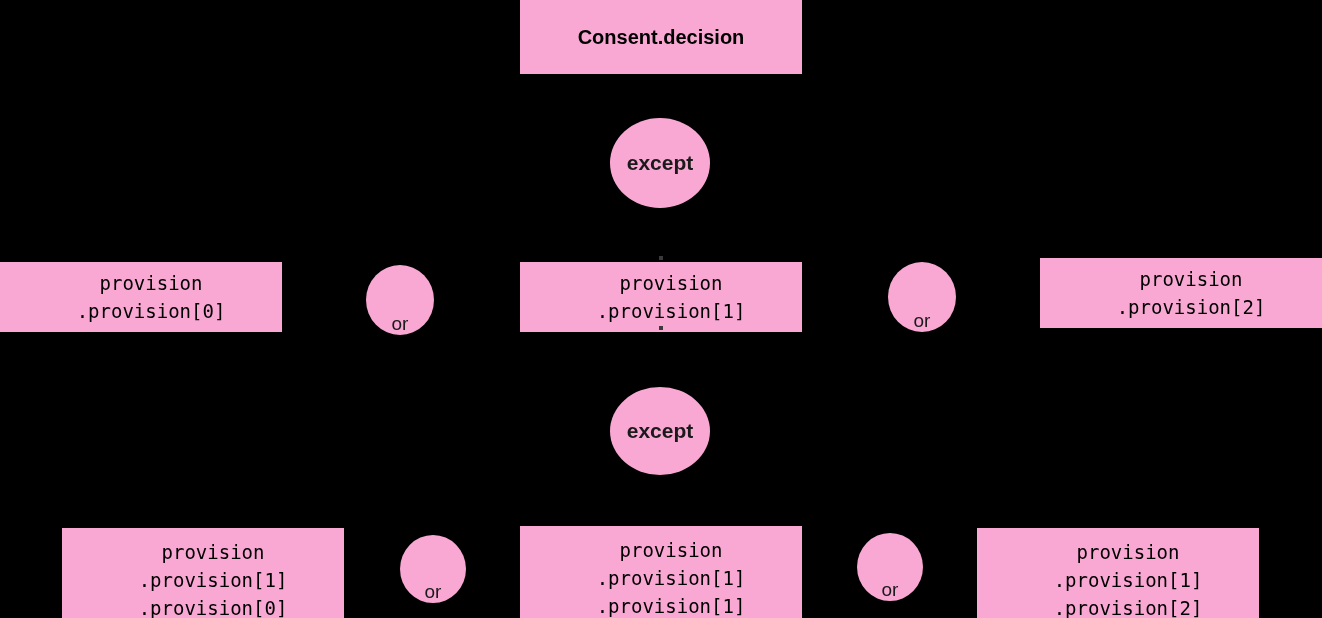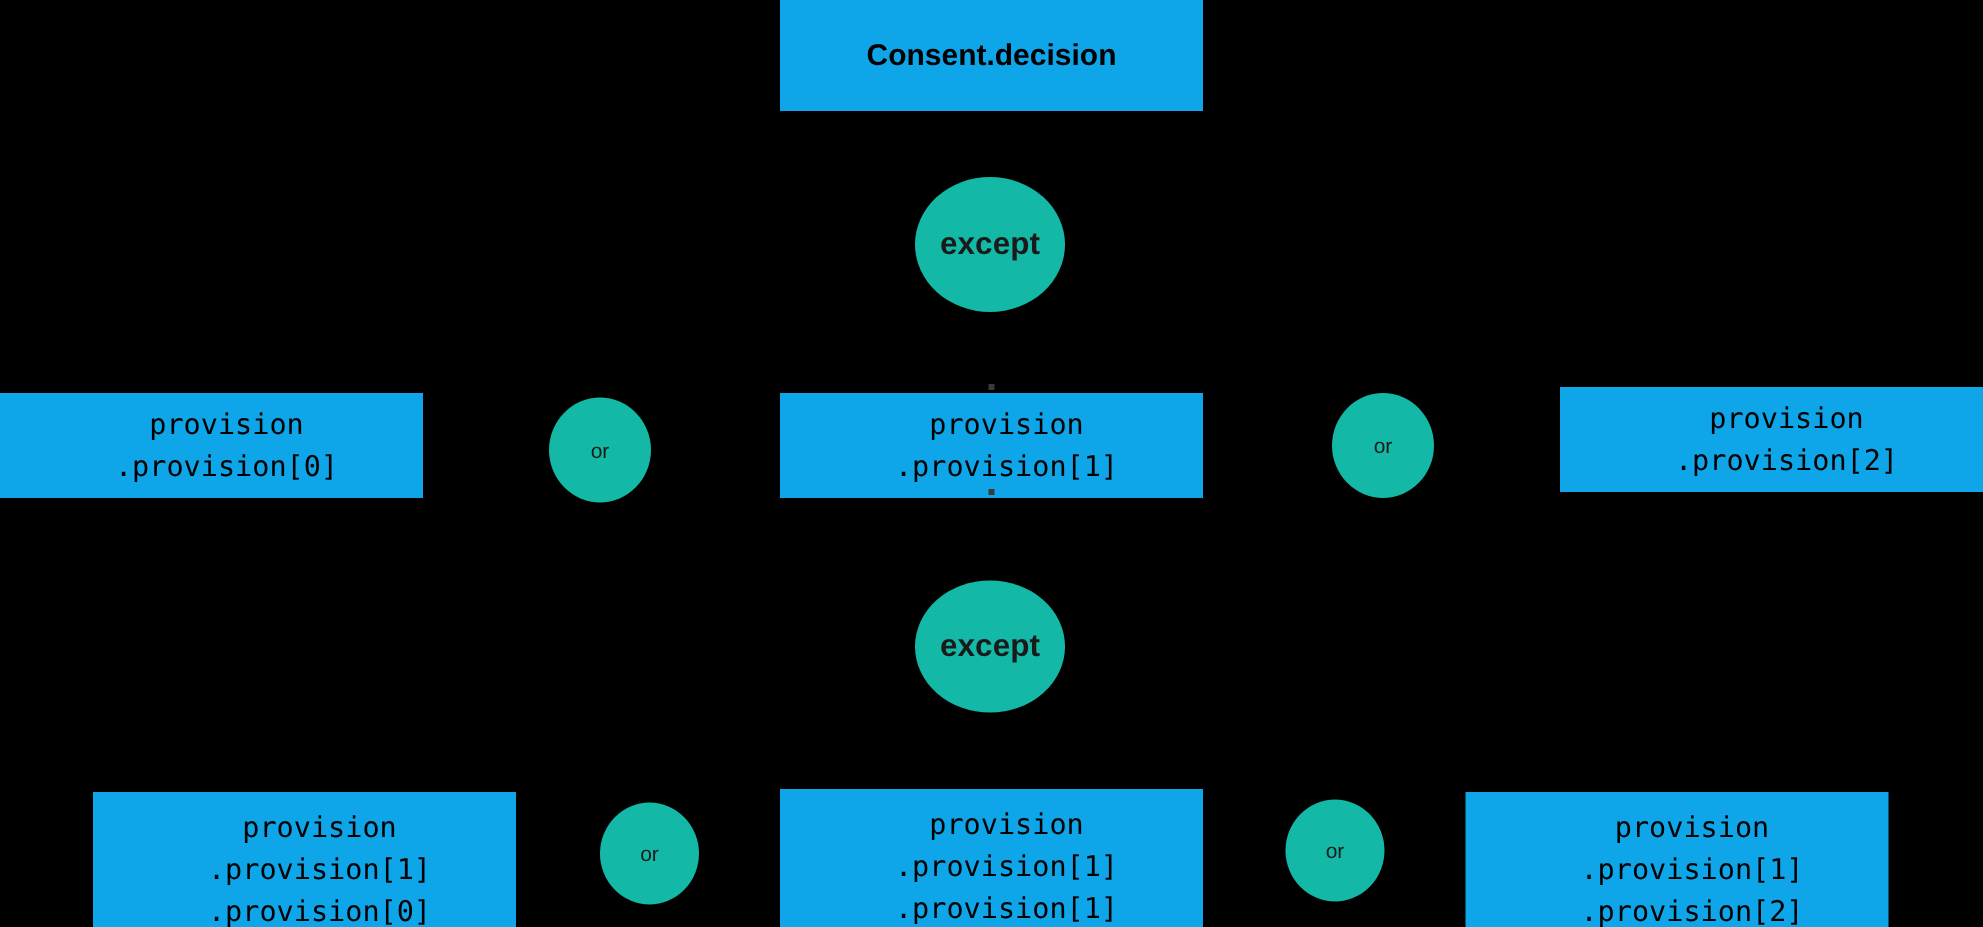--- a/index.html
+++ b/index.html
@@ -10,21 +10,21 @@
   #canvas {
     position: relative;
     width: 1322px;
     height: 618px;
     background: #000000;
     overflow: hidden;
     font-family: "Liberation Sans", sans-serif;
   }
   .node-box {
     position: absolute;
-    background: #0ea5e9;
+    background: #f9a8d4;
     color: #000000;
     display: flex;
     flex-direction: column;
     align-items: center;
     justify-content: center;
     box-sizing: border-box;
     text-align: center;
   }
   .title-box {
     font-family: "Liberation Sans", sans-serif;
@@ -37,37 +37,38 @@
     font-size: 19px;
     line-height: 28px;
     white-space: pre;
     padding-left: 20px;
   }
   .code-box .code-line {
     display: block;
   }
   .op-ellipse {
     position: absolute;
-    background: #14b8a6;
+    background: #f9a8d4;
     border-radius: 50%;
     display: flex;
     align-items: center;
     justify-content: center;
     box-sizing: border-box;
     color: #1a1a1a;
   }
   .op-except {
     font-family: "Liberation Sans", sans-serif;
     font-weight: bold;
     font-size: 21px;
   }
   .op-or {
     font-family: "Liberation Sans", sans-serif;
     font-weight: normal;
-    font-size: 14px;
+    font-size: 19px;
+    align-items: flex-end;
   }
   .edge-stub {
     position: absolute;
     background: #3a3a3a;
     width: 4px;
     height: 4px;
   }
 </style>
 </head>
 <body>

